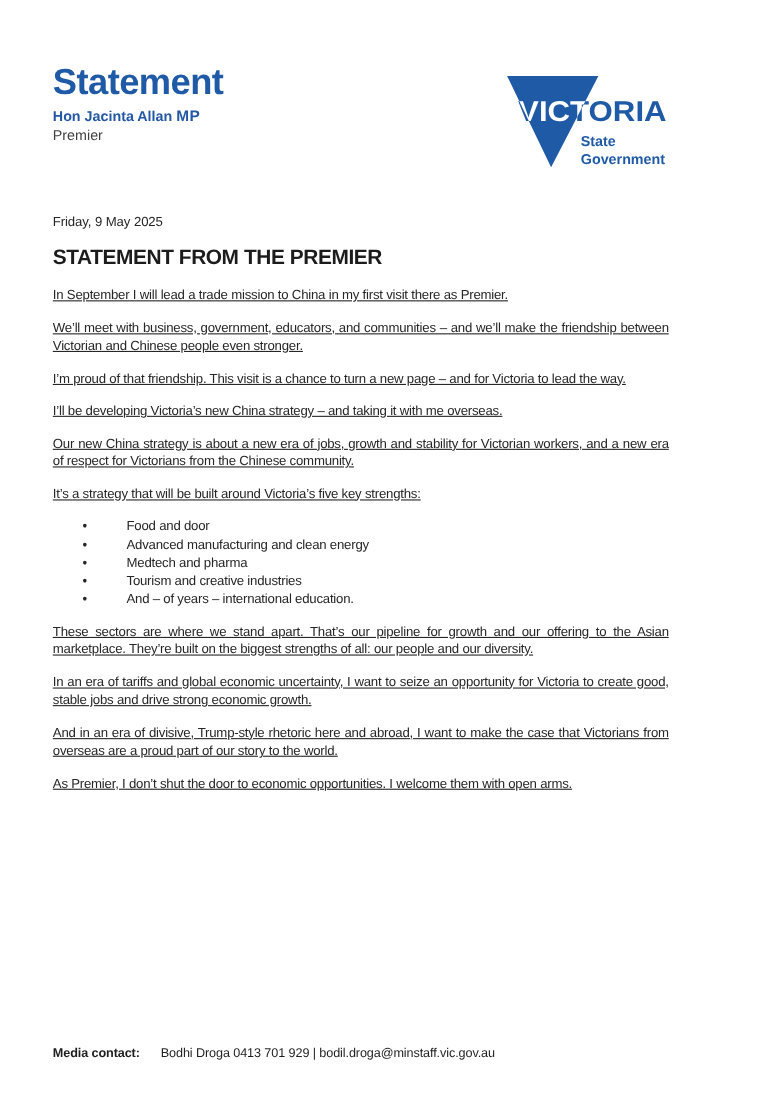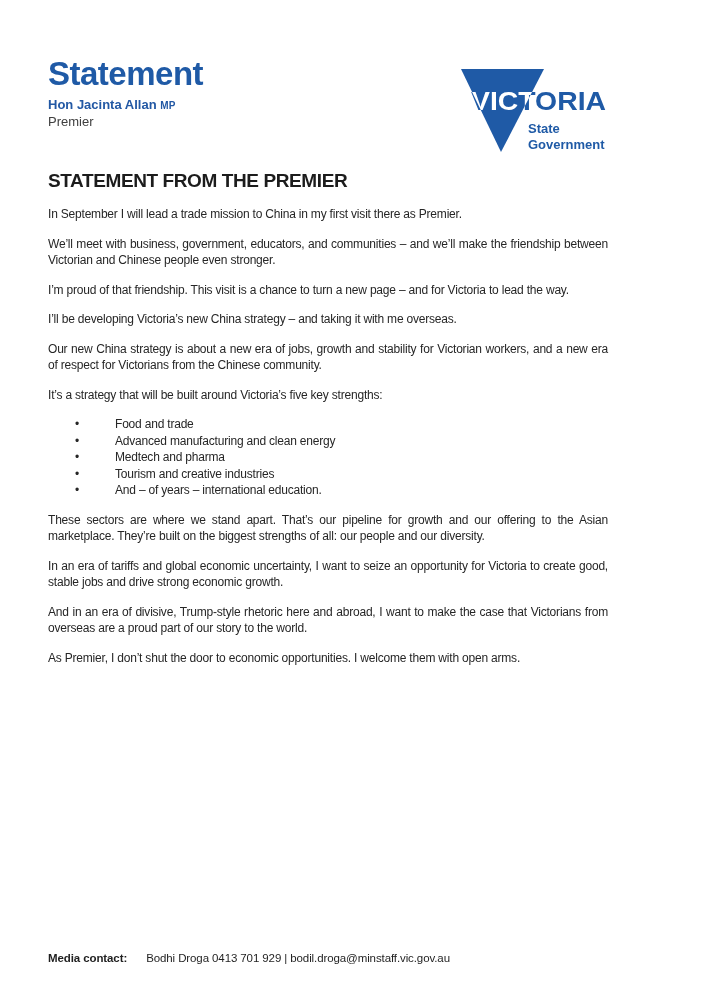--- a/index.html
+++ b/index.html
@@ -31,21 +31,21 @@
     line-height: 1.0;
   }
   .mast-author {
     margin-top: 8px;
     font-size: 13px;
     font-weight: bold;
     color: #2258a4;
     line-height: 1.1;
   }
   .postnom {
-    font-size: 10px;
+    font-size: 14px;
     font-weight: bold;
     letter-spacing: 0.3px;
   }
   .mast-role {
     margin-top: 3px;
     font-size: 13px;
     color: #404040;
     line-height: 1.1;
   }
   .logo svg {
@@ -82,20 +82,21 @@
     color: #1c1c1c;
     line-height: 24px;
   }
   .doc-body p {
     margin: 13px 0 0 0;
     font-size: 12px;
     line-height: 16.5px;
     letter-spacing: -0.2px;
     color: #262626;
     text-align: justify;
+    text-decoration: underline;
   }
   .doc-body ul {
     list-style: none;
     margin: 13px 0 0 0;
     padding: 0;
   }
   .doc-body li {
     position: relative;
     padding-left: 67px;
     font-size: 12px;
@@ -145,33 +146,34 @@
         <polygon points="3,7 86,7 43,90" fill="#1f5aa6"></polygon>
         <text class="logo-word" x="13" y="48" textLength="135" lengthAdjust="spacingAndGlyphs">VICTORIA</text>
         <text class="logo-word knockout" x="13" y="48" textLength="135" lengthAdjust="spacingAndGlyphs" clip-path="url(#tri-clip)">VICTORIA</text>
         <text class="logo-sub" x="70" y="71">State</text>
         <text class="logo-sub" x="70" y="87">Government</text>
       </svg>
     </div>
   </header>
 
   <main class="doc-body">
+    <div class="doc-date">Friday, 9 May 2025</div>
     <h1 class="doc-title">STATEMENT FROM THE PREMIER</h1>
 
     <p>In September I will lead a trade mission to China in my first visit there as Premier.</p>
     <p>We’ll meet with business, government, educators, and communities – and we’ll make the friendship between Victorian and Chinese people even stronger.</p>
     <p>I’m proud of that friendship. This visit is a chance to turn a new page – and for Victoria to lead the way.</p>
     <p>I’ll be developing Victoria’s new China strategy – and taking it with me overseas.</p>
     <p>Our new China strategy is about a new era of jobs, growth and stability for Victorian workers, and a new era of respect for Victorians from the Chinese community.</p>
     <p>It’s a strategy that will be built around Victoria’s five key strengths:</p>
 
     <ul>
       <li>
         <span class="bullet-marker">•</span>
-        <span>Food and trade</span>
+        <span>Food and door</span>
       </li>
       <li>
         <span class="bullet-marker">•</span>
         <span>Advanced manufacturing and clean energy</span>
       </li>
       <li>
         <span class="bullet-marker">•</span>
         <span>Medtech and pharma</span>
       </li>
       <li>

